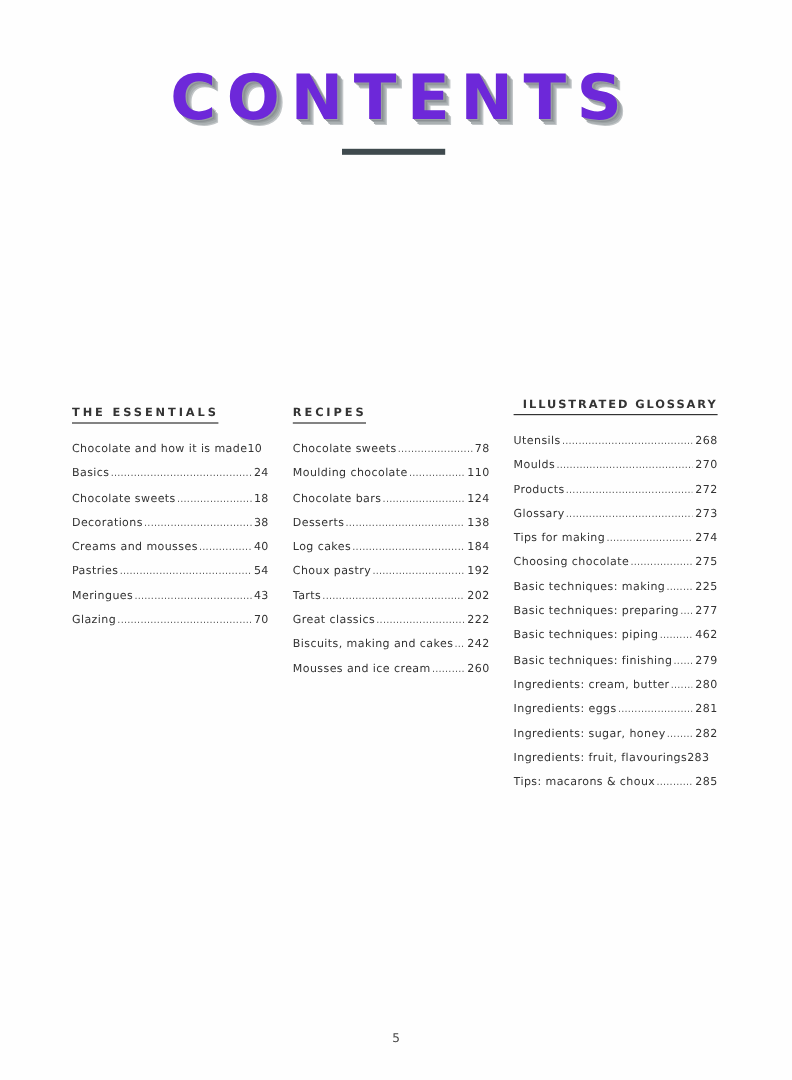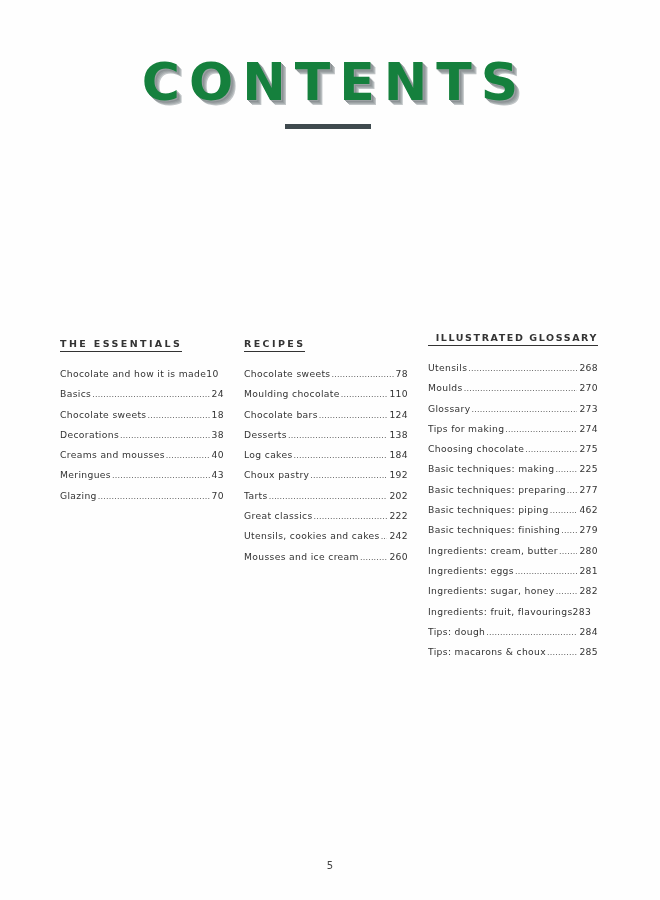--- a/index.html
+++ b/index.html
@@ -20,21 +20,21 @@
     }
     .title {
       position: absolute;
       left: 0; width: 660px;
       top: 52px;
       text-align: center;
       font-family: "DejaVu Sans", sans-serif;
       font-weight: bold;
       font-size: 52px;
       letter-spacing: 9px;
-      color: #15803d;
+      color: #6d28d9;
       text-shadow:
         1px 1px 0 #9aa0a2,
         2px 2px 0 #8b9194,
         3px 3px 0 #9aa0a2,
         4px 4px 0 #aab0b2,
         5px 5px 0 #c2c6c8;
       line-height: 60px;
       padding-left: 9px;
     }
     .title-rule {
@@ -133,20 +133,25 @@
           <span class="entry-label">Decorations </span>
           <span class="entry-dots"></span>
           <span class="entry-page">38</span>
         </li>
         <li class="entry">
           <span class="entry-label">Creams and mousses </span>
           <span class="entry-dots"></span>
           <span class="entry-page">40</span>
         </li>
         <li class="entry">
+          <span class="entry-label">Pastries</span>
+          <span class="entry-dots"></span>
+          <span class="entry-page">54</span>
+        </li>
+        <li class="entry">
           <span class="entry-label">Meringues</span>
           <span class="entry-dots"></span>
           <span class="entry-page">43</span>
         </li>
         <li class="entry">
           <span class="entry-label">Glazing</span>
           <span class="entry-dots"></span>
           <span class="entry-page">70</span>
         </li>
       </ul>
@@ -189,21 +194,21 @@
           <span class="entry-label">Tarts </span>
           <span class="entry-dots"></span>
           <span class="entry-page">202</span>
         </li>
         <li class="entry">
           <span class="entry-label">Great classics</span>
           <span class="entry-dots"></span>
           <span class="entry-page">222</span>
         </li>
         <li class="entry">
-          <span class="entry-label">Utensils, cookies and cakes</span>
+          <span class="entry-label">Biscuits, making and cakes</span>
           <span class="entry-dots"></span>
           <span class="entry-page">242</span>
         </li>
         <li class="entry">
           <span class="entry-label">Mousses and ice cream </span>
           <span class="entry-dots"></span>
           <span class="entry-page">260</span>
         </li>
       </ul>
   </div>
@@ -215,20 +220,25 @@
           <span class="entry-label">Utensils </span>
           <span class="entry-dots"></span>
           <span class="entry-page">268</span>
         </li>
         <li class="entry">
           <span class="entry-label">Moulds</span>
           <span class="entry-dots"></span>
           <span class="entry-page">270</span>
         </li>
         <li class="entry">
+          <span class="entry-label">Products </span>
+          <span class="entry-dots"></span>
+          <span class="entry-page">272</span>
+        </li>
+        <li class="entry">
           <span class="entry-label">Glossary </span>
           <span class="entry-dots"></span>
           <span class="entry-page">273</span>
         </li>
         <li class="entry">
           <span class="entry-label">Tips for making</span>
           <span class="entry-dots"></span>
           <span class="entry-page">274</span>
         </li>
         <li class="entry">
@@ -269,25 +279,20 @@
         <li class="entry">
           <span class="entry-label">Ingredients: sugar, honey</span>
           <span class="entry-dots"></span>
           <span class="entry-page">282</span>
         </li>
         <li class="entry no-dots">
           <span class="entry-label">Ingredients: fruit, flavourings</span>
           <span class="entry-page">283</span>
         </li>
         <li class="entry">
-          <span class="entry-label">Tips: dough</span>
-          <span class="entry-dots"></span>
-          <span class="entry-page">284</span>
-        </li>
-        <li class="entry">
           <span class="entry-label">Tips: macarons &amp; choux</span>
           <span class="entry-dots"></span>
           <span class="entry-page">285</span>
         </li>
       </ul>
   </div>
 
   <div class="page-number">5</div>
 </div>
 

